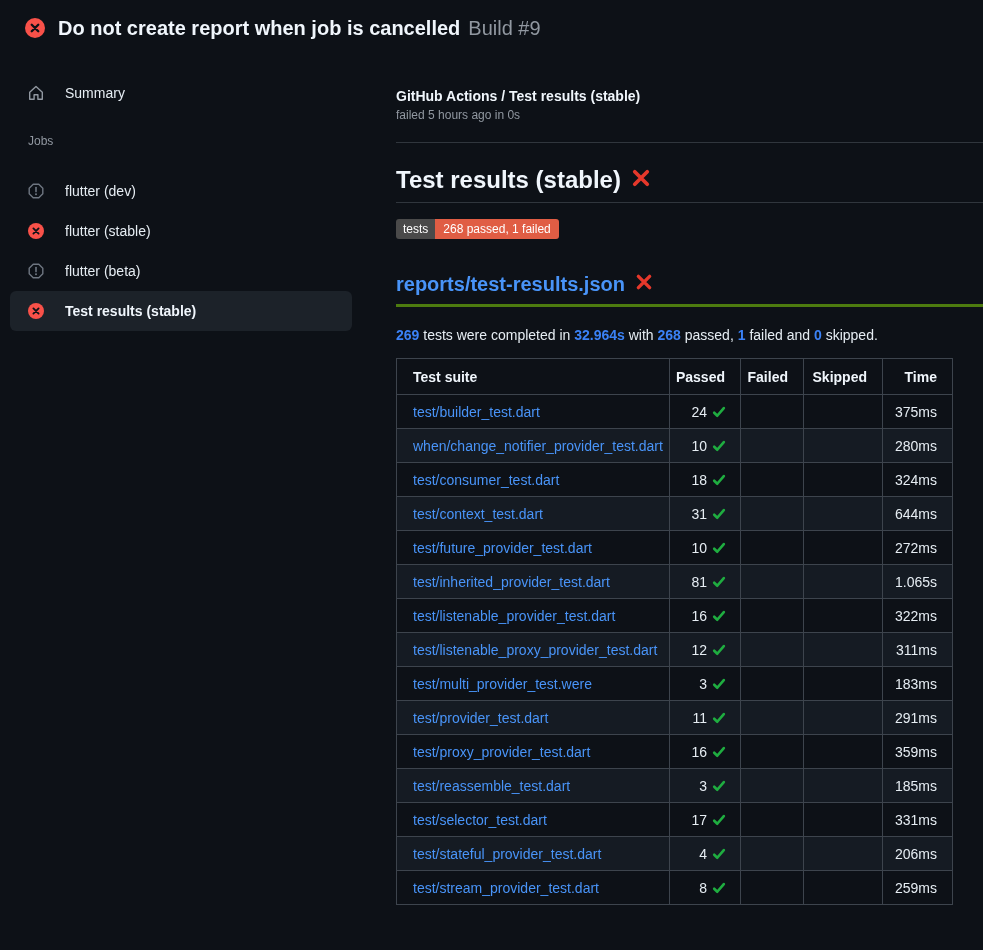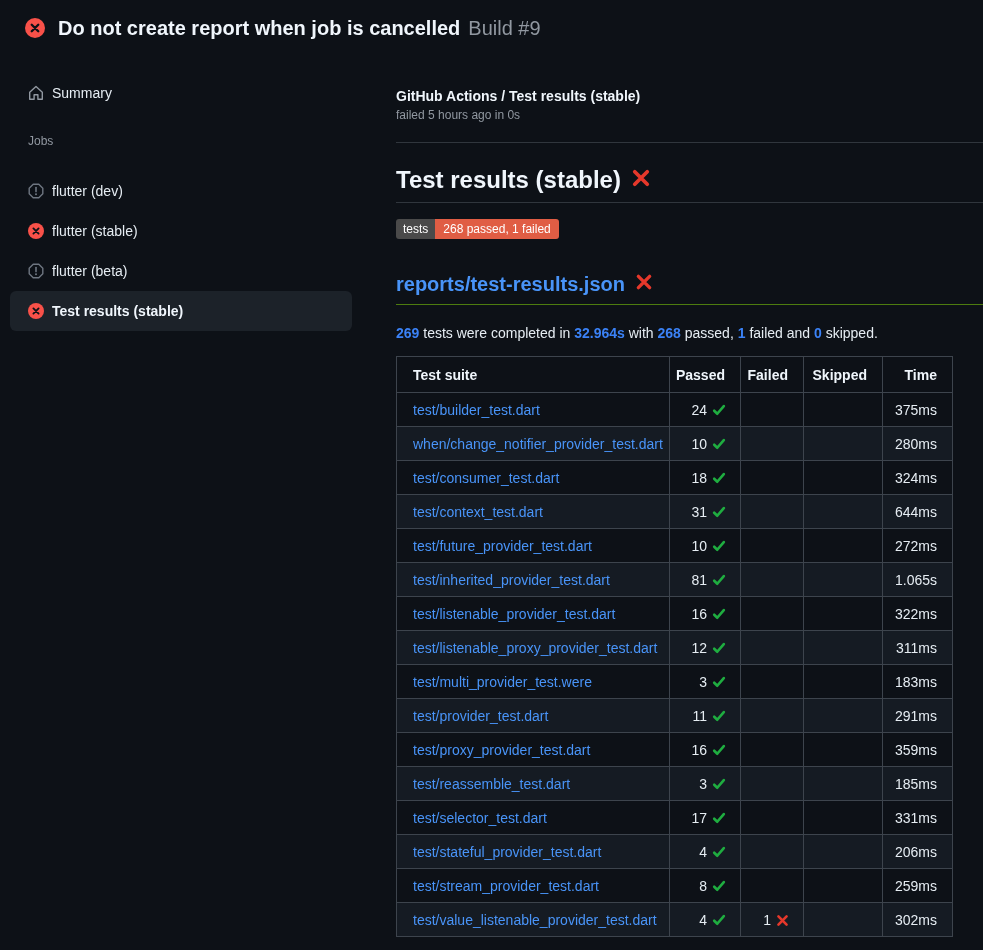--- a/index.html
+++ b/index.html
@@ -32,21 +32,21 @@
 
   
   .layout { display:flex; align-items:flex-start; }
 
   
   .sidebar { width:342px; margin-left:10px; padding-top:22px; flex:0 0 auto; }
   .side-item {
     display:flex; align-items:center;
     height:30px; padding-left:18px;
     border-radius:6px;
-    color:#e6edf3; cursor:pointer;
+    color:#e6edf3; cursor:pointer;gap:13px;
   }
   .side-item .ico { width:16px; height:16px; flex:0 0 auto; }
   .side-item .lbl { margin-left:8px; font-size:14px; }
   .jobs-label {
     margin:26px 0 23px 18px;
     font-size:12px; color:#9198a1;
   }
   .job-item { height:40px; }
   .job-item.selected { background:#1c2229; }
   .job-item.selected .lbl { font-weight:700; color:#f0f6fc; }
@@ -66,21 +66,21 @@
   }
   .badge { margin-top:16px; display:inline-flex; font-size:12px; line-height:20px;
            border-radius:3px; overflow:hidden; }
   .badge .badge-label { background:#4a4a4a; color:#ffffff; padding:0 7px; }
   .badge .badge-value { background:#e05d44; color:#ffffff; padding:0 8px; }
 
   h3.report-title {
     margin-top:32px;
     font-size:20px; font-weight:700; line-height:26px;
     display:flex; align-items:center; gap:10px;
-    border-bottom:1px solid #4d7c0f; padding-bottom:7px;
+    border-bottom:3px solid #4d7c0f; padding-bottom:7px;
   }
   h3.report-title a { color:#4994f8; }
 
   .summary-line { margin-top:18px; font-size:14px; line-height:20px; color:#e6edf3; }
   .summary-line b { color:#3b82f6; }
 
   
   table.results {
     margin-top:13px;
     border-collapse:collapse;
@@ -341,27 +341,16 @@
           </tr>
           <tr>
             <td class="suite"><a href="#">test/stream_provider_test.dart</a></td>
             <td class="num"><span class="cnt">8</span><svg width="14" height="14" viewBox="0 0 16 16">
                 <path d="M2.5 8.8 L6 12.3 L13.5 3.5" fill="none" stroke="#1fad40" stroke-width="3" stroke-linecap="round" stroke-linejoin="round"></path>
               </svg></td>
             <td class="num"></td>
             <td class="num"></td>
             <td class="time">259ms</td>
           </tr>
-          <tr class="alt">
-            <td class="suite"><a href="#">test/value_listenable_provider_test.dart</a></td>
-            <td class="num"><span class="cnt">4</span><svg width="14" height="14" viewBox="0 0 16 16">
-                <path d="M2.5 8.8 L6 12.3 L13.5 3.5" fill="none" stroke="#1fad40" stroke-width="3" stroke-linecap="round" stroke-linejoin="round"></path>
-              </svg></td>
-            <td class="num"><span class="cnt">1</span><svg width="13" height="13" viewBox="0 0 16 16">
-                <path d="M3 3 L13 13 M13 3 L3 13" stroke="#e5382b" stroke-width="3.2" stroke-linecap="round"></path>
-              </svg></td>
-            <td class="num"></td>
-            <td class="time">302ms</td>
-          </tr>
         </tbody>
     </table>
   </main>
 </div>
 
 </body></html>

